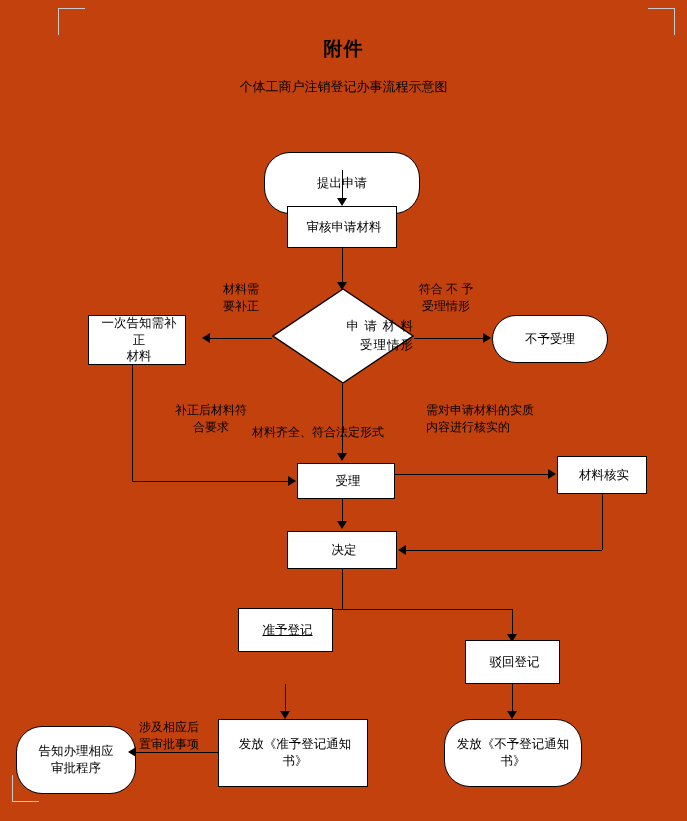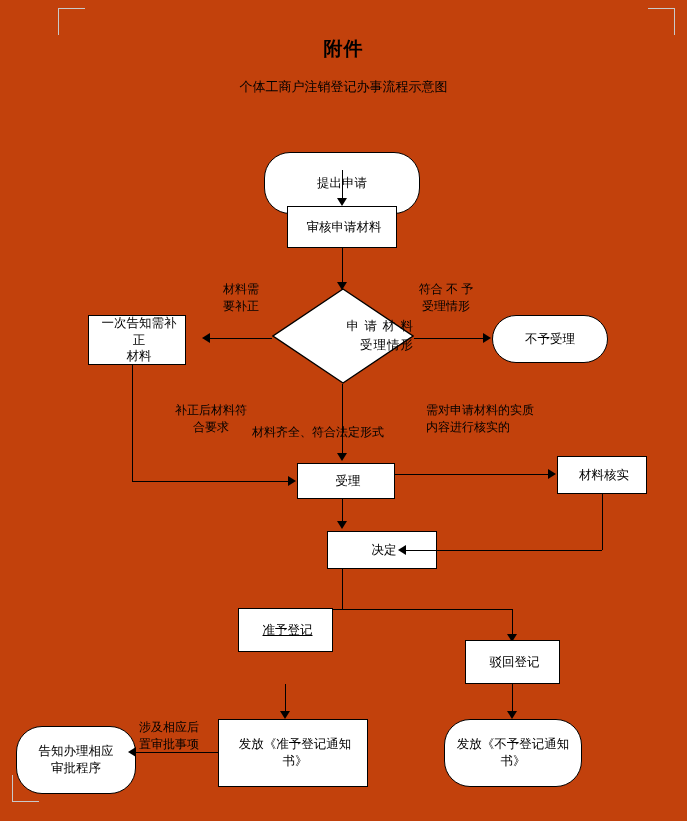--- a/index.html
+++ b/index.html
@@ -172,21 +172,21 @@
 
   <div class="ln v" style="left:132px; top:365px; height:116px;"></div>
   <div class="ln h" style="left:132px; top:481px; width:157px;"></div>
   <div class="arrow right" style="left:288px; top:476px;"></div>
 
   <div class="node rect" style="left:557px; top:456px; width:90px; height:38px;">材料核实</div>
 
   <div class="ln h" style="left:395px; top:474px; width:154px;"></div>
   <div class="arrow right" style="left:548px; top:469px;"></div>
 
-  <div class="node rect" style="left:287px; top:531px; width:110px; height:38px;margin-left:40px;">决定</div>
+  <div class="node rect" style="left:287px; top:531px; width:110px; height:38px;">决定</div>
 
   <div class="ln v" style="left:342px; top:499px; height:24px;"></div>
   <div class="arrow down" style="left:337px; top:521px;"></div>
 
   <div class="ln v" style="left:602px; top:494px; height:56px;"></div>
   <div class="ln h" style="left:406px; top:550px; width:196px;"></div>
   <div class="arrow left" style="left:398px; top:545px;"></div>
 
   <div class="ln v" style="left:342px; top:569px; height:40px;"></div>
   <div class="ln h" style="left:285px; top:609px; width:228px;"></div>

